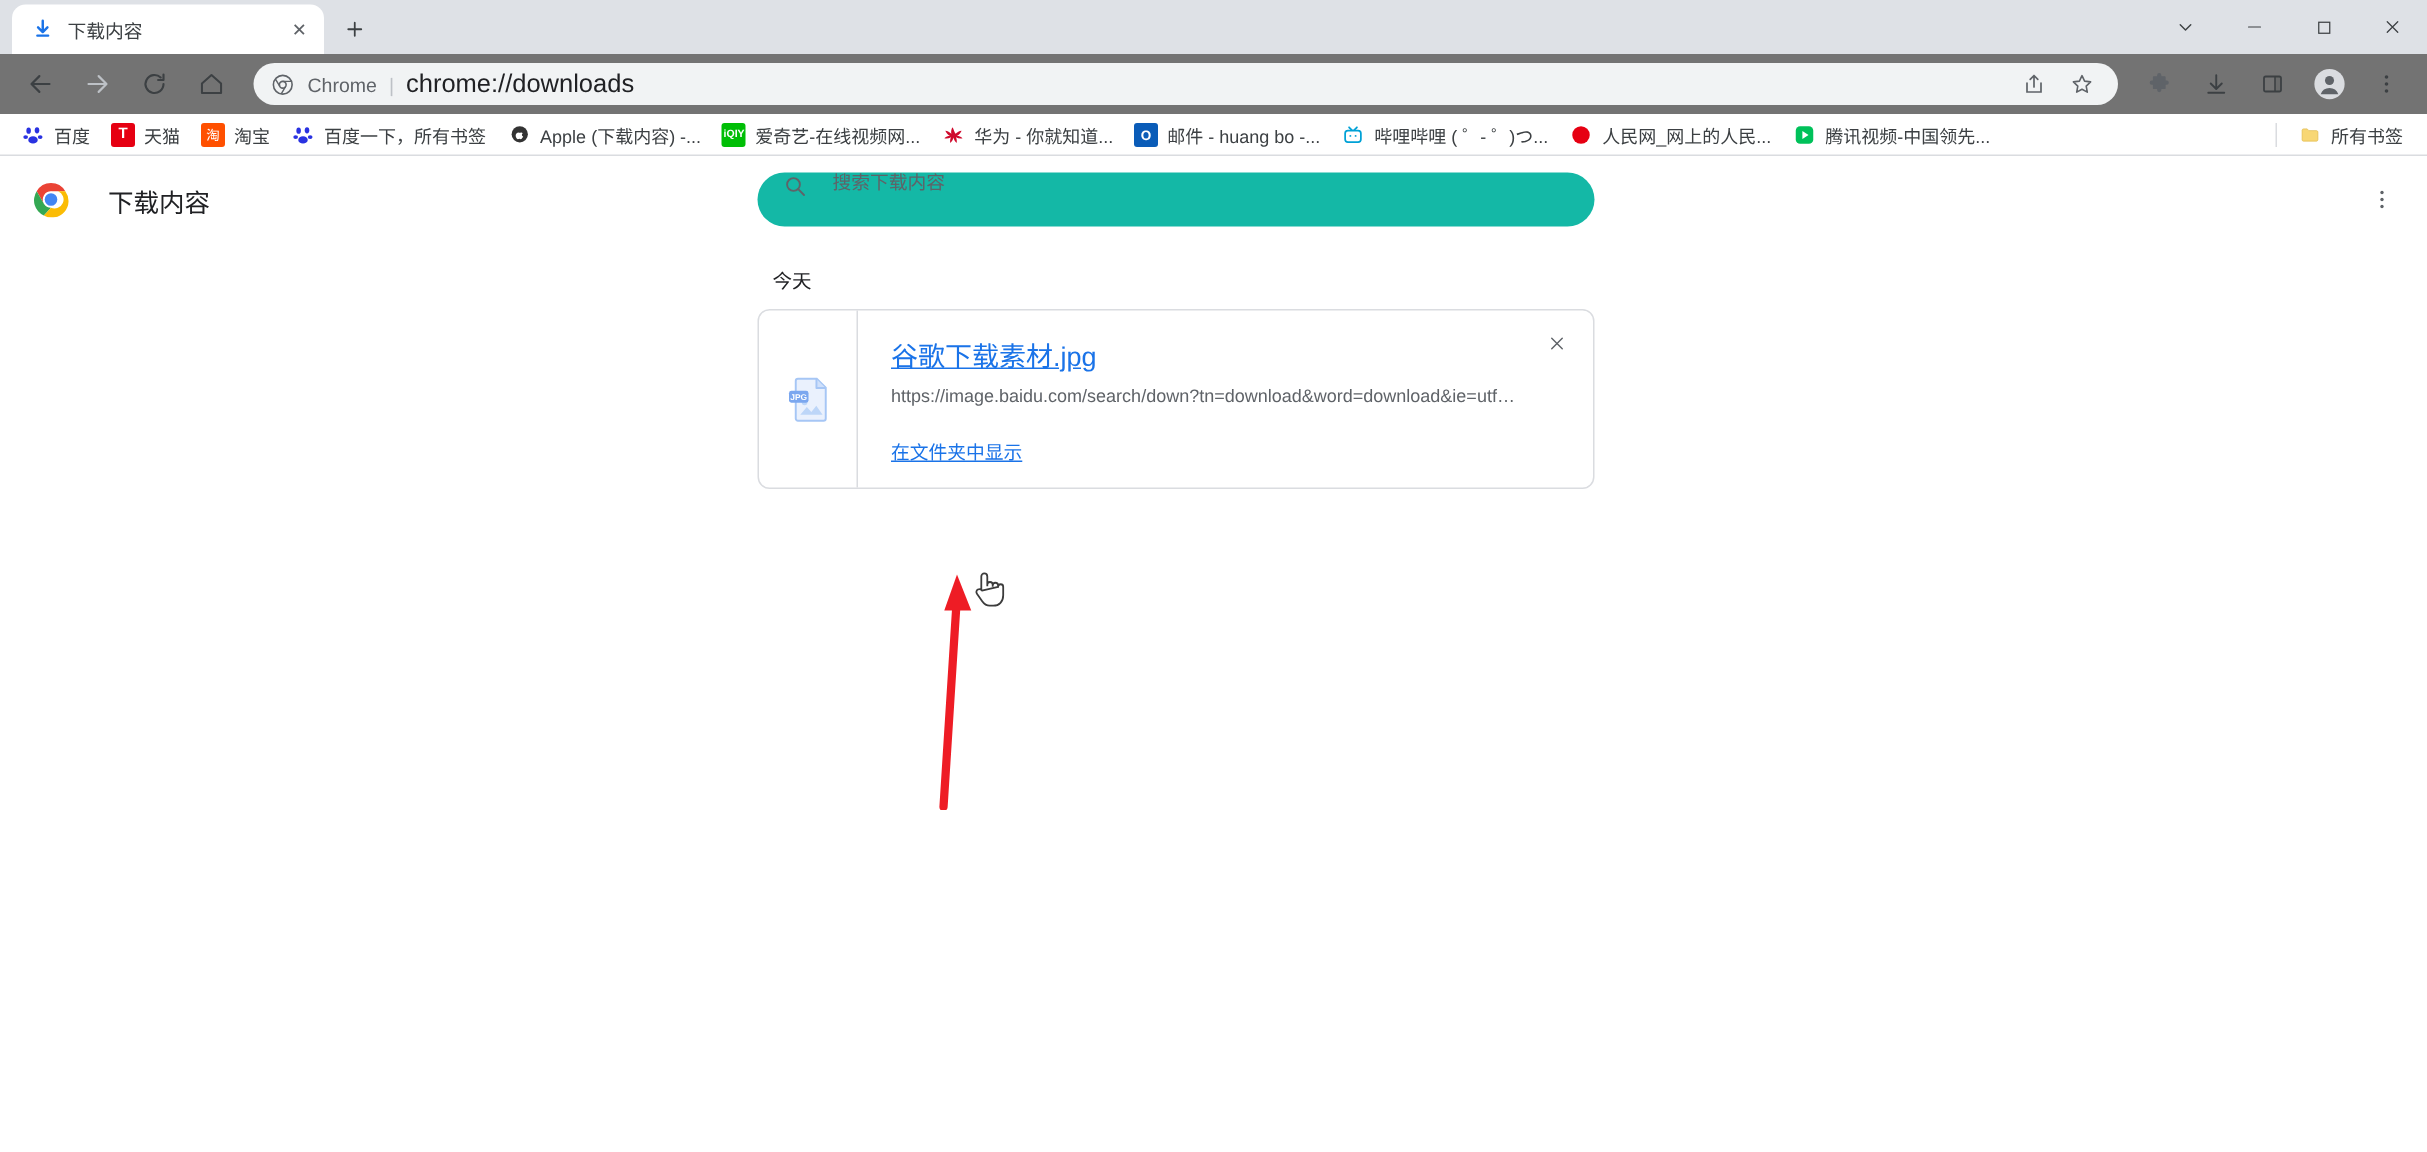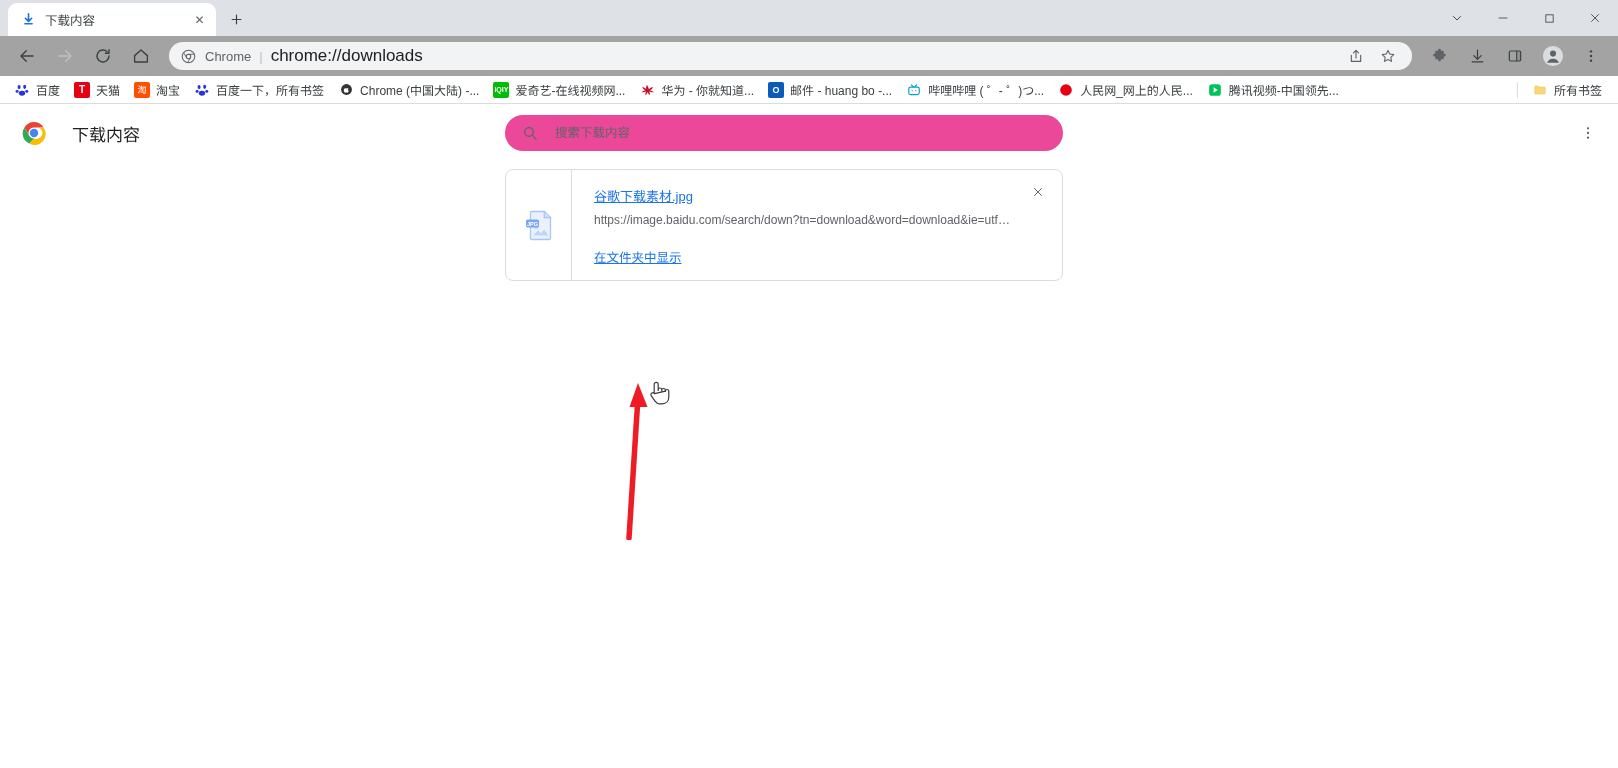--- a/index.html
+++ b/index.html
@@ -70,21 +70,21 @@
   }
   .winbtn {
     width: 46px; height: 36px;
     display: flex; align-items: center; justify-content: center;
     color: #3c4043;
   }
 
   
   .toolbar {
     height: 40px;
-    background: #a3a3a3;
+    background: #737373;
     display: flex;
     align-items: center;
     padding: 0 8px;
   }
   .tbtn {
     width: 28px; height: 28px;
     margin: 0 5px;
     border-radius: 50%;
     display: flex; align-items: center; justify-content: center;
     color: #5f6368;
@@ -200,24 +200,24 @@
     white-space: nowrap;
   }
   .dl-search-wrap {
     position: absolute;
     left: 505px;
     width: 558px;
     height: 36px;
   }
   .dl-search {
     width: 100%; height: 36px;
-    background: #ec4899;
+    background: #14b8a6;
     border-radius: 18px;
     display: flex;
-    align-items: center;
+    align-items: flex-start;
     padding: 0 16px;
   }
   .dl-search-icon {
     width: 18px; height: 18px;
     flex: 0 0 18px;
     margin-right: 16px;
     color: #5f6368;
     display: flex; align-items: center; justify-content: center;
   }
   .dl-search-input {
@@ -265,21 +265,21 @@
     display: flex;
     align-items: center;
     justify-content: center;
   }
   .dl-info {
     flex: 1;
     padding: 16px 0 14px 22px;
     min-width: 0;
   }
   .dl-filename {
-    font-size: 13px;
+    font-size: 18px;
     color: #1a73e8;
     text-decoration: underline;
     display: inline-block;
     margin-bottom: 8px;
   }
   .dl-url {
     font-size: 12px;
     color: #5f6368;
     white-space: nowrap;
     overflow: hidden;
@@ -488,21 +488,21 @@
     <span class="bm-label">百度一下，所有书签</span>
   </div>
 
   <div class="bm">
     <span class="bm-ico">
       <svg width="13" height="13" viewBox="0 0 24 24">
           <circle cx="12" cy="12" r="10" fill="#333"></circle>
           <path d="M15.2 16.4c-.5.9-1.1 1.6-1.9 1.6-.7 0-1-.4-1.8-.4s-1.1.4-1.8.4c-.8 0-1.5-.8-2-1.7-1-1.9-1-4.4.5-5.6.6-.6 1.4-.8 2-.8.7 0 1.2.4 1.7.4s1-.4 1.9-.4c.7 0 1.4.3 1.9.9-1.6 1-1.4 3.3.5 4.1-.2.6-.5 1-.9 1.5z" fill="#fff"></path>
         </svg>
     </span>
-    <span class="bm-label">Chrome (中国大陆) -...</span>
+    <span class="bm-label">Apple (下载内容) -...</span>
   </div>
 
   <div class="bm">
     <span class="bm-ico" style="background:#00be06;color:#fff;font-size:7px;font-weight:bold;">iQIY</span>
     <span class="bm-label">爱奇艺-在线视频网...</span>
   </div>
 
   <div class="bm">
     <span class="bm-ico">
       <svg width="14" height="14" viewBox="0 0 24 24">
@@ -593,20 +593,21 @@
       <svg width="16" height="16" viewBox="0 0 24 24">
         <circle cx="12" cy="5" r="1.7" fill="#5f6368"></circle>
         <circle cx="12" cy="12" r="1.7" fill="#5f6368"></circle>
         <circle cx="12" cy="19" r="1.7" fill="#5f6368"></circle>
       </svg>
     </span>
   </div>
 
   <div class="dl-body">
 
+    <div class="date-group-label">今天</div>
 
     <div class="dl-card">
 
       <div class="dl-icon-col">
         <span>
           <svg width="32" height="34" viewBox="0 0 32 34">
             <path d="M9 3.5h12.5L27.5 9.5V30a1.5 1.5 0 0 1-1.5 1.5H9A1.5 1.5 0 0 1 7.5 30V5A1.5 1.5 0 0 1 9 3.5z" fill="#eaf1fd" stroke="#a6c6f5" stroke-width="1.3"></path>
             <path d="M21.3 3.6v6.1h6.1" fill="#cfe0fb" stroke="#a6c6f5" stroke-width="1.3" stroke-linejoin="round"></path>
             <path d="M10.5 27.5l4.4-5.2 3 3.3 3.3-4.1 4.2 6z" fill="#bdd6f8"></path>
             <circle cx="13.4" cy="19.2" r="1.9" fill="#bdd6f8"></circle>

